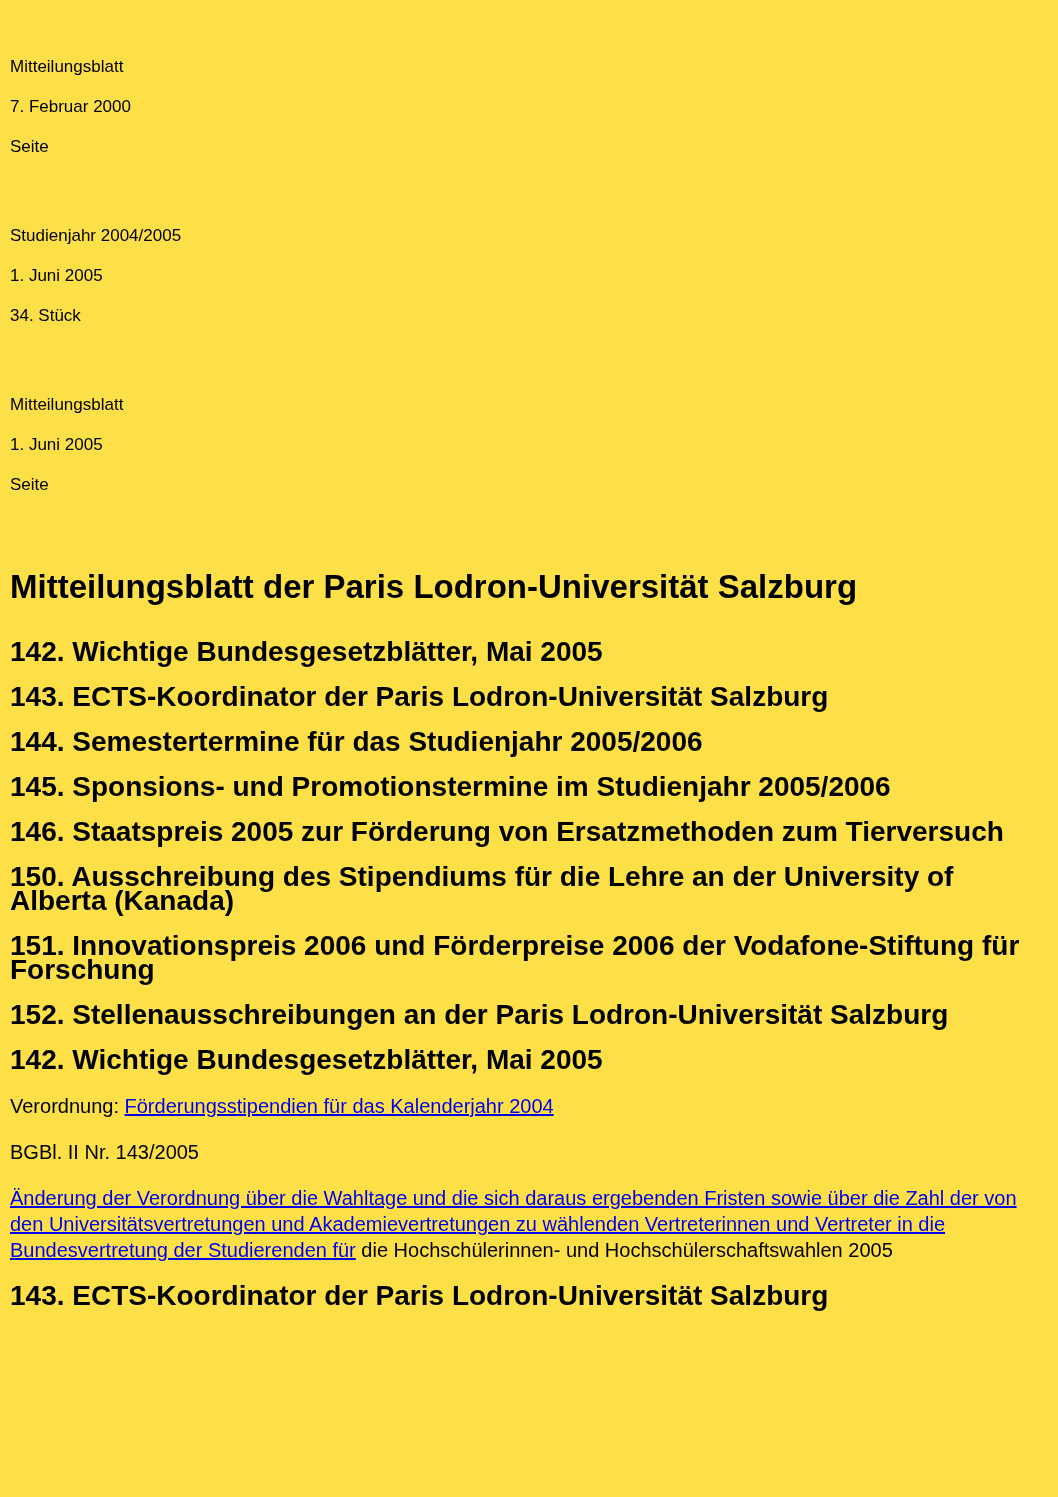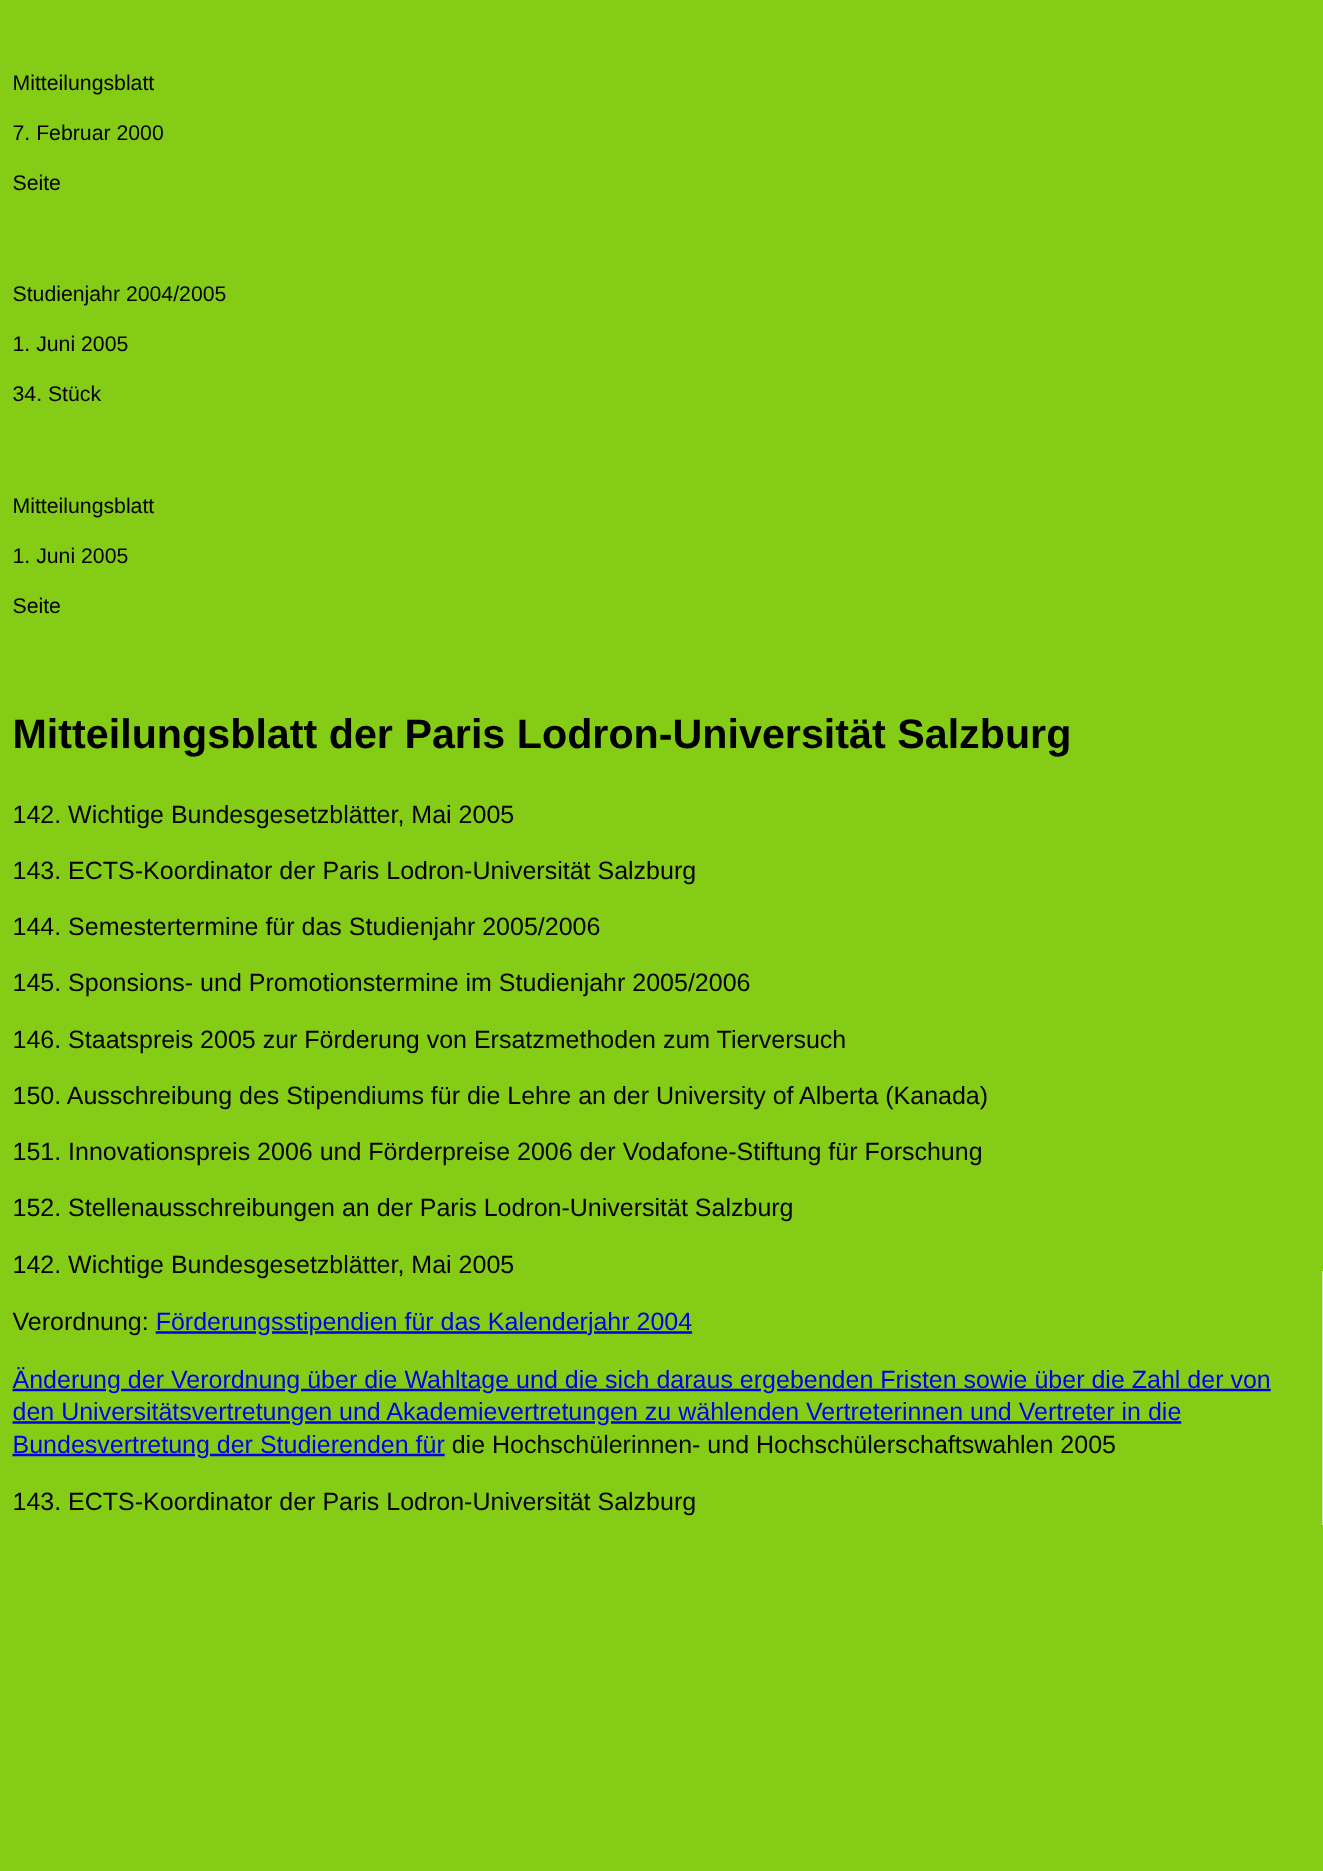--- a/index.html
+++ b/index.html
@@ -8,21 +8,21 @@
     padding: 0;
     background: #ffffff;
   }
   .doc {
     position: relative;
     width: 1058px;
     height: 1497px;
     box-sizing: border-box;
     padding: 57px 6px 0 10px;
     overflow: hidden;
-    background: #84cc16;
+    background: #fde047;
     color: #000000;
     font-family: "Liberation Sans", "DejaVu Sans", sans-serif;
   }
   
   .meta p {
     font-size: 17px;
     line-height: 19px;
     font-weight: normal;
     margin: 0 0 21px 0;
   }
@@ -31,23 +31,23 @@
   }
   
   h1.doc-title {
     font-size: 33px;
     line-height: 38px;
     font-weight: bold;
     margin: 74px 0 34px 0;
   }
   
   h3.item {
-    font-size: 20px;
+    font-size: 28px;
     line-height: 24px;
-    font-weight: normal;
+    font-weight: bold;
     margin: 21px 0;
   }
   
   p.body-p {
     font-size: 20px;
     line-height: 26px;
     font-weight: normal;
     margin: 20px 0;
   }
   a.doc-link {
@@ -88,18 +88,19 @@
   <h3 class="item">146. Staatspreis 2005 zur Förderung von Ersatzmethoden zum Tierversuch</h3>
   <h3 class="item">150. Ausschreibung des Stipendiums für die Lehre an der University of Alberta (Kanada)</h3>
   <h3 class="item">151. Innovationspreis 2006 und Förderpreise 2006 der Vodafone-Stiftung für Forschung</h3>
   <h3 class="item">152. Stellenausschreibungen an der Paris Lodron-Universität Salzburg</h3>
 
   <h3 class="item">142. Wichtige Bundesgesetzblätter, Mai 2005</h3>
 
 
   <p class="body-p"><span>Verordnung: </span><a class="doc-link" href="#">Förderungsstipendien für das Kalenderjahr 2004</a></p>
 
+  <p class="body-p">BGBl. II Nr. 143/2005</p>
 
   <p class="body-p"><a class="doc-link" href="#">Änderung der Verordnung über die Wahltage und die sich daraus ergebenden Fristen sowie über die Zahl der von den Universitätsvertretungen und Akademievertretungen zu wählenden Vertreterinnen und Vertreter in die Bundesvertretung der Studierenden für</a><span> die Hochschülerinnen- und Hochschülerschaftswahlen 2005</span></p>
 
   <h3 class="item">143. ECTS-Koordinator der Paris Lodron-Universität Salzburg</h3>
 
 </div>
 
 </body></html>

